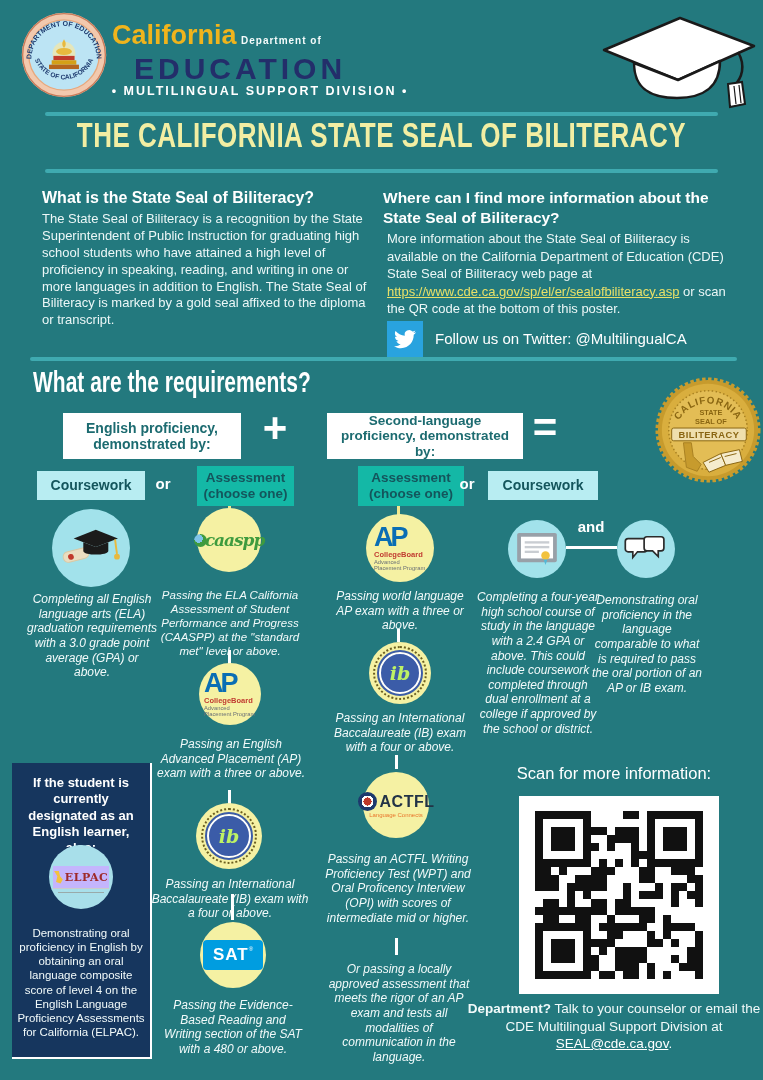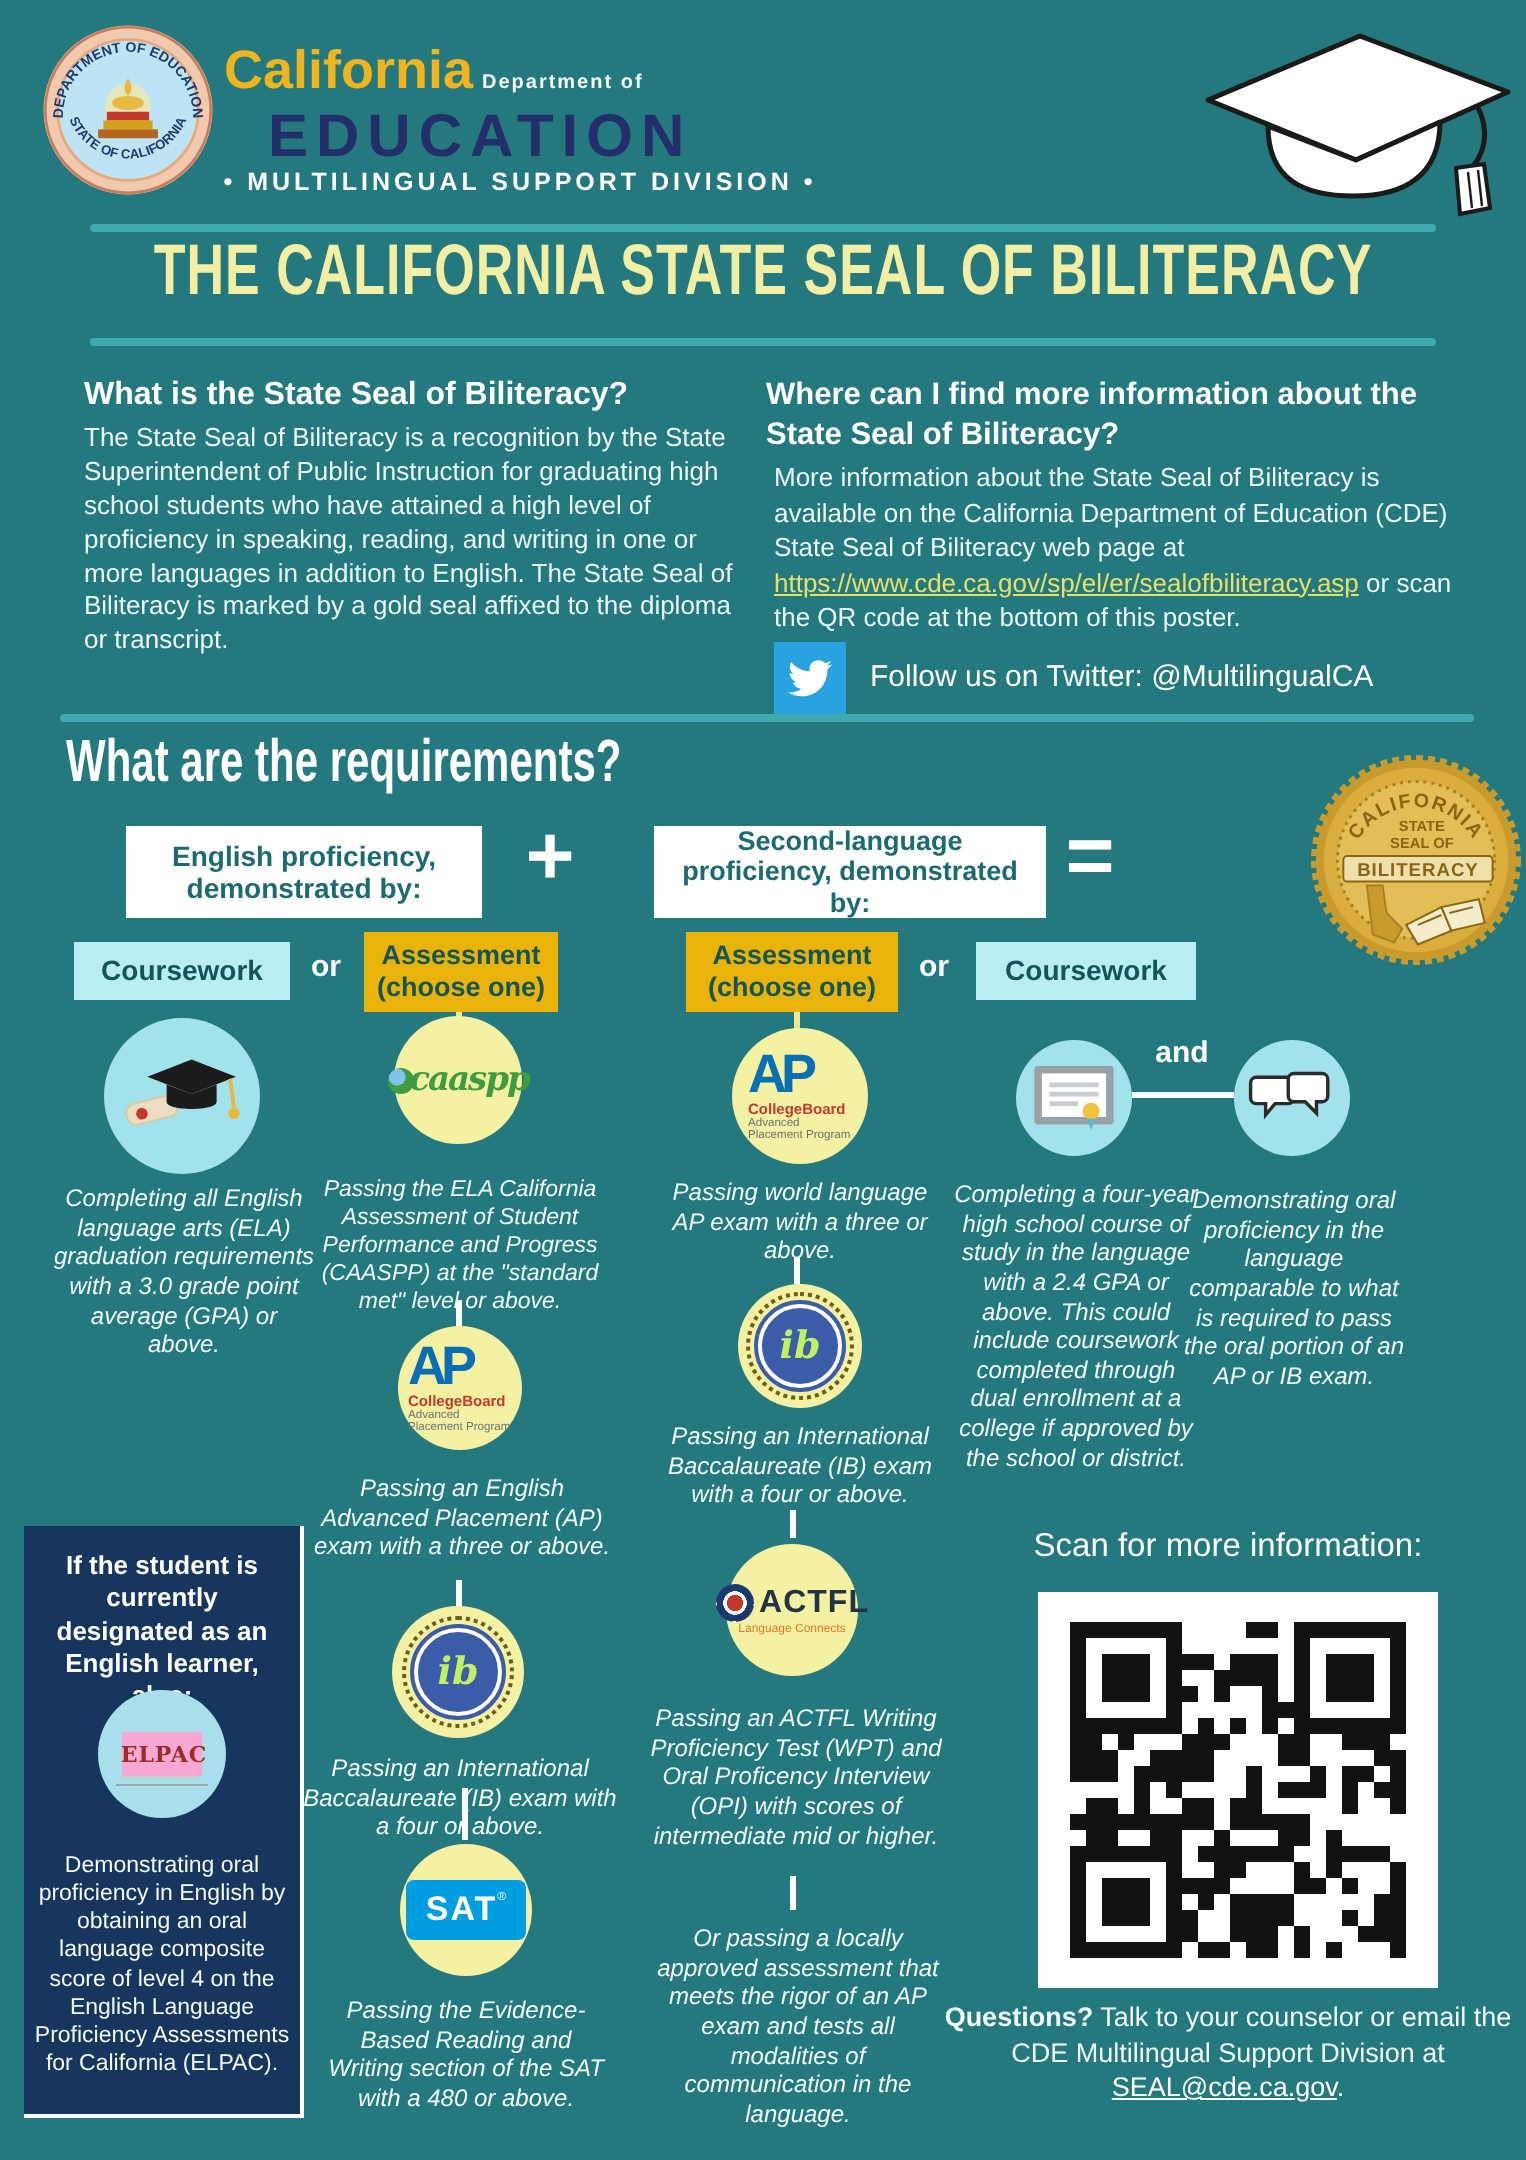--- a/index.html
+++ b/index.html
@@ -5,21 +5,21 @@
   html,body{margin:0;padding:0;background:#444;}
   #page{position:relative;width:763px;height:1080px;background:#23797E;overflow:hidden;
         font-family:"Liberation Sans",sans-serif;color:#fff;}
   .abs{position:absolute;}
   .divider{position:absolute;height:4px;background:#3FAAB0;border-radius:2px;}
   .stretchY{display:inline-block;transform:scale(1,1.38);transform-origin:center;}
   .stretchY2{display:inline-block;transform:scale(1,1.42);transform-origin:left center;}
   .label-box{position:absolute;display:flex;align-items:center;justify-content:center;
              text-align:center;font-weight:bold;color:#14555C;line-height:1.15;}
   .cyanbox{background:#B8EDF2;}
-  .yellowbox{background:#eab308;}
+  .yellowbox{background:#14b8a6;margin-left:15px;}
   .circle{position:absolute;border-radius:50%;display:flex;align-items:center;justify-content:center;
           flex-direction:column;text-align:center;}
   .c-cyan{background:#A2E2EB;}
   .c-yellow{background:#F5F1A3;}
   .ctext{position:absolute;text-align:center;font-size:12px;line-height:1.22;color:#F2FAFA;font-style:italic;}
   .vline{position:absolute;width:3px;background:#fff;}
   .vline.vy{background:#F1E98E;}
   .or-word{position:absolute;font-weight:bold;font-size:15px;color:#fff;text-align:center;}
   a.link{color:#E8E068;text-decoration:underline;cursor:pointer;}
   .sec-head{font-weight:bold;color:#fff;}
@@ -41,21 +41,21 @@
      outline:2px solid #3B5CA8;display:flex;align-items:center;justify-content:center;}
   .ib-text{font-family:"DejaVu Serif",serif;font-style:italic;font-weight:bold;font-size:19px;color:#bef264;}
   .sat-box{background:#009DE0;border-radius:4px;padding:5px 10px;display:flex;align-items:flex-start;}
   .sat-text{color:#fff;font-weight:bold;font-size:17px;letter-spacing:1px;}
   .sat-reg{color:#fff;font-size:6px;margin-top:1px;}
   .actfl-row{display:flex;align-items:center;gap:3px;}
   .actfl-mandala{width:15px;height:15px;border-radius:50%;border:2px dotted #1D3A6E;
      background:radial-gradient(circle,#C0392B 0 38%,#ffffff 39% 55%,#1D3A6E 56% 100%);}
   .actfl-name{font-weight:bold;font-size:16px;color:#223346;letter-spacing:0.5px;}
   .actfl-tag{font-size:6px;color:#E8762D;margin-top:1px;}
-  .elpac-band{width:40px;height:22px;background:#f9a8d4;display:flex;align-items:center;
+  .elpac-band{width:56px;height:22px;background:#c4b5fd;display:flex;align-items:center;
      justify-content:center;gap:2px;box-shadow:0 1px 0 #ccc;}
   .elpac-ca{width:9px;height:13px;background:#F2C23E;
      clip-path:polygon(0 0,55% 0,70% 45%,100% 70%,75% 100%,25% 88%,40% 45%);}
   .elpac-name{font-family:"DejaVu Serif",serif;font-weight:bold;font-size:11px;color:#9E2A2A;letter-spacing:0.5px;}
   .elpac-sub{position:absolute;left:50%;transform:translateX(-50%);bottom:-5px;width:46px;
      border-top:1px solid #9aa;}
   
   .qr-box{position:absolute;background:#fff;display:flex;align-items:center;justify-content:center;}
   .qr-inner{position:relative;width:168px;height:168px;}
   .finder{position:absolute;width:56px;height:56px;background:#111;}
@@ -460,16 +460,16 @@
         <div style="position: absolute; left: 88px; top: 160px; width: 8px; height: 8px; background: rgb(17, 17, 17);"></div>
         <div style="position: absolute; left: 96px; top: 160px; width: 8px; height: 8px; background: rgb(17, 17, 17);"></div>
         <div style="position: absolute; left: 112px; top: 160px; width: 8px; height: 8px; background: rgb(17, 17, 17);"></div>
         <div style="position: absolute; left: 128px; top: 160px; width: 8px; height: 8px; background: rgb(17, 17, 17);"></div>
         <div style="position: absolute; left: 160px; top: 160px; width: 8px; height: 8px; background: rgb(17, 17, 17);"></div>
       </div>
   </div>
 
   <div class="abs" style="left:466px;top:1000px;width:296px;text-align:center;font-size:13.5px;
        line-height:1.3;color:#F2FAFA;">
-    <b>Questions?</b><span> Talk to your counselor or email the CDE Multilingual Support Division at </span><a class="link" style="color:#fff;">SEAL@cde.ca.gov</a><span>.</span>
+    <b>Department?</b><span> Talk to your counselor or email the CDE Multilingual Support Division at </span><a class="link" style="color:#fff;">SEAL@cde.ca.gov</a><span>.</span>
   </div>
 
 </div>
 
 </body></html>

